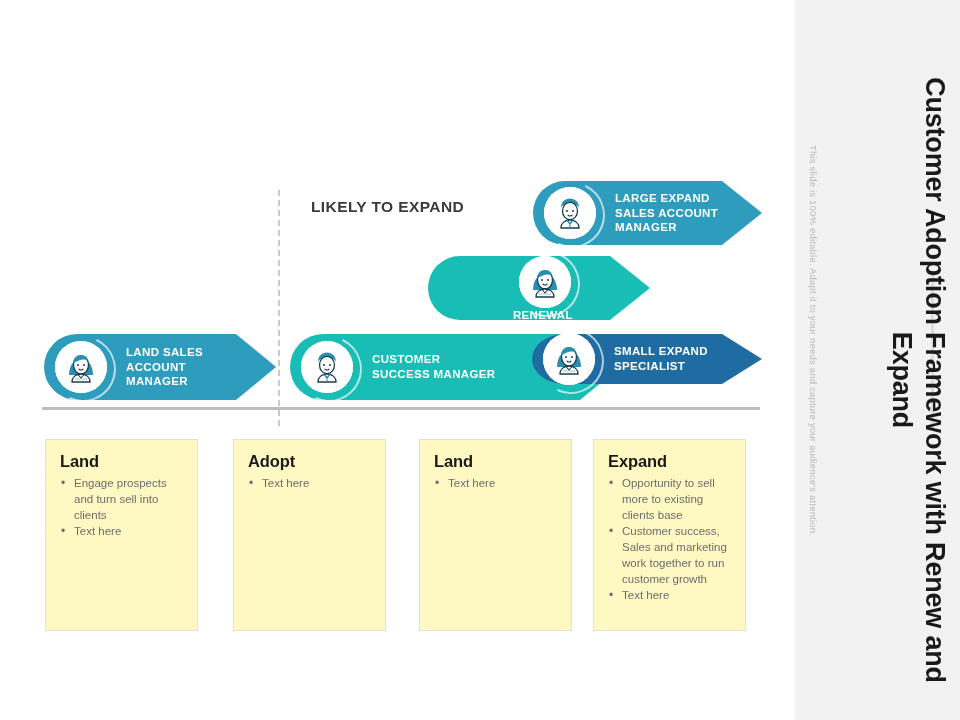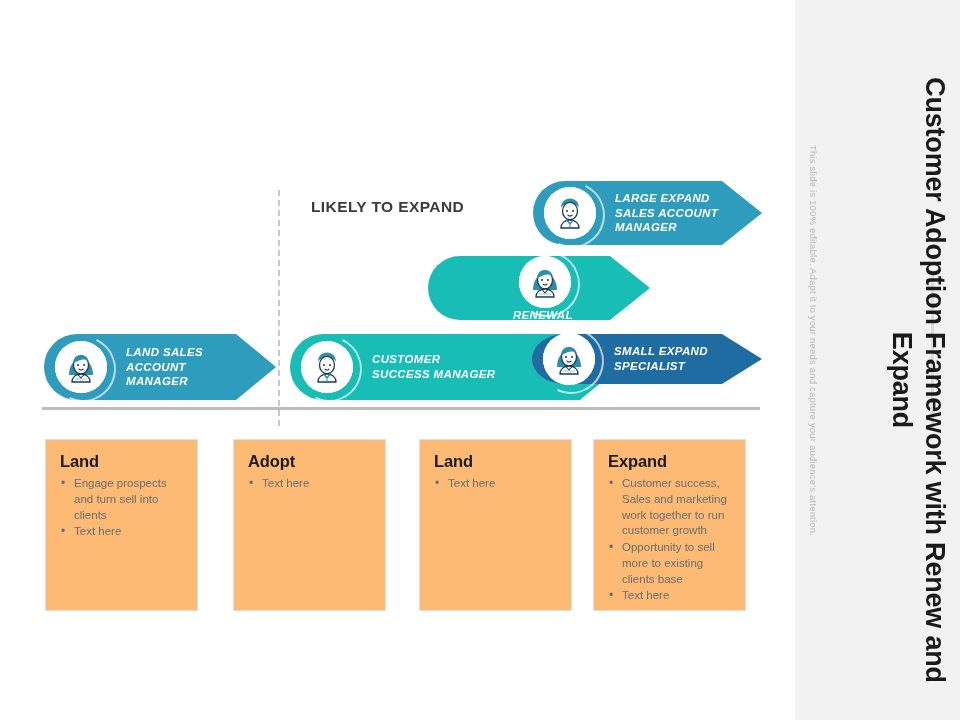--- a/index.html
+++ b/index.html
@@ -124,21 +124,20 @@
   .arrow .label {
     position: relative;
     color: #ffffff;
     font-weight: bold;
     font-size: 11.5px;
     line-height: 1.28;
     letter-spacing: 0.35px;
     text-transform: uppercase;
     z-index: 3;
     white-space: pre-line;
-    font-style: italic;
   }
   .avatar-wrap {
     position: relative;
     z-index: 3;
     flex: 0 0 auto;
   }
   .avatar {
     width: 52px; height: 52px;
     border-radius: 50%;
     background: #ffffff;
@@ -154,26 +153,26 @@
     border-left-color: transparent;
     border-top-color: transparent;
     transform: rotate(-20deg);
     pointer-events: none;
   }
   .avatar svg { display: block; }
 
   
   .card {
     position: absolute;
-    background: #fdba74;
+    background: #fef9c3;
     border: 1px solid #e0e0e0;
     box-sizing: border-box;
     padding: 12px 14px 24px 14px;
     top: 439px;
-    height: 172px;
+    height: 192px;
   }
   .card h3 {
     margin: 0 0 5px 0;
     font-size: 16.5px;
     font-weight: bold;
     color: #1a1a1a;
     letter-spacing: -0.1px;
   }
   .card ul {
     margin: 0;
@@ -355,22 +354,22 @@
       </div>
       <div class="card" style="left: 419px; width: 153px;">
         <h3>Land</h3>
         <ul>
           <li>Text here</li>
         </ul>
       </div>
       <div class="card" style="left: 593px; width: 153px;">
         <h3>Expand</h3>
         <ul>
+          <li>Opportunity to sell more to existing clients base</li>
           <li>Customer success, Sales and marketing work together to run customer growth</li>
-          <li>Opportunity to sell more to existing clients base</li>
           <li>Text here</li>
         </ul>
       </div>
     </div>
 
   <div id="sidebar">
     <div id="sidebar-divider"></div>
     <div id="sidebar-title">
       <span>Customer Adoption Framework with Renew and Expand</span>
     </div>

